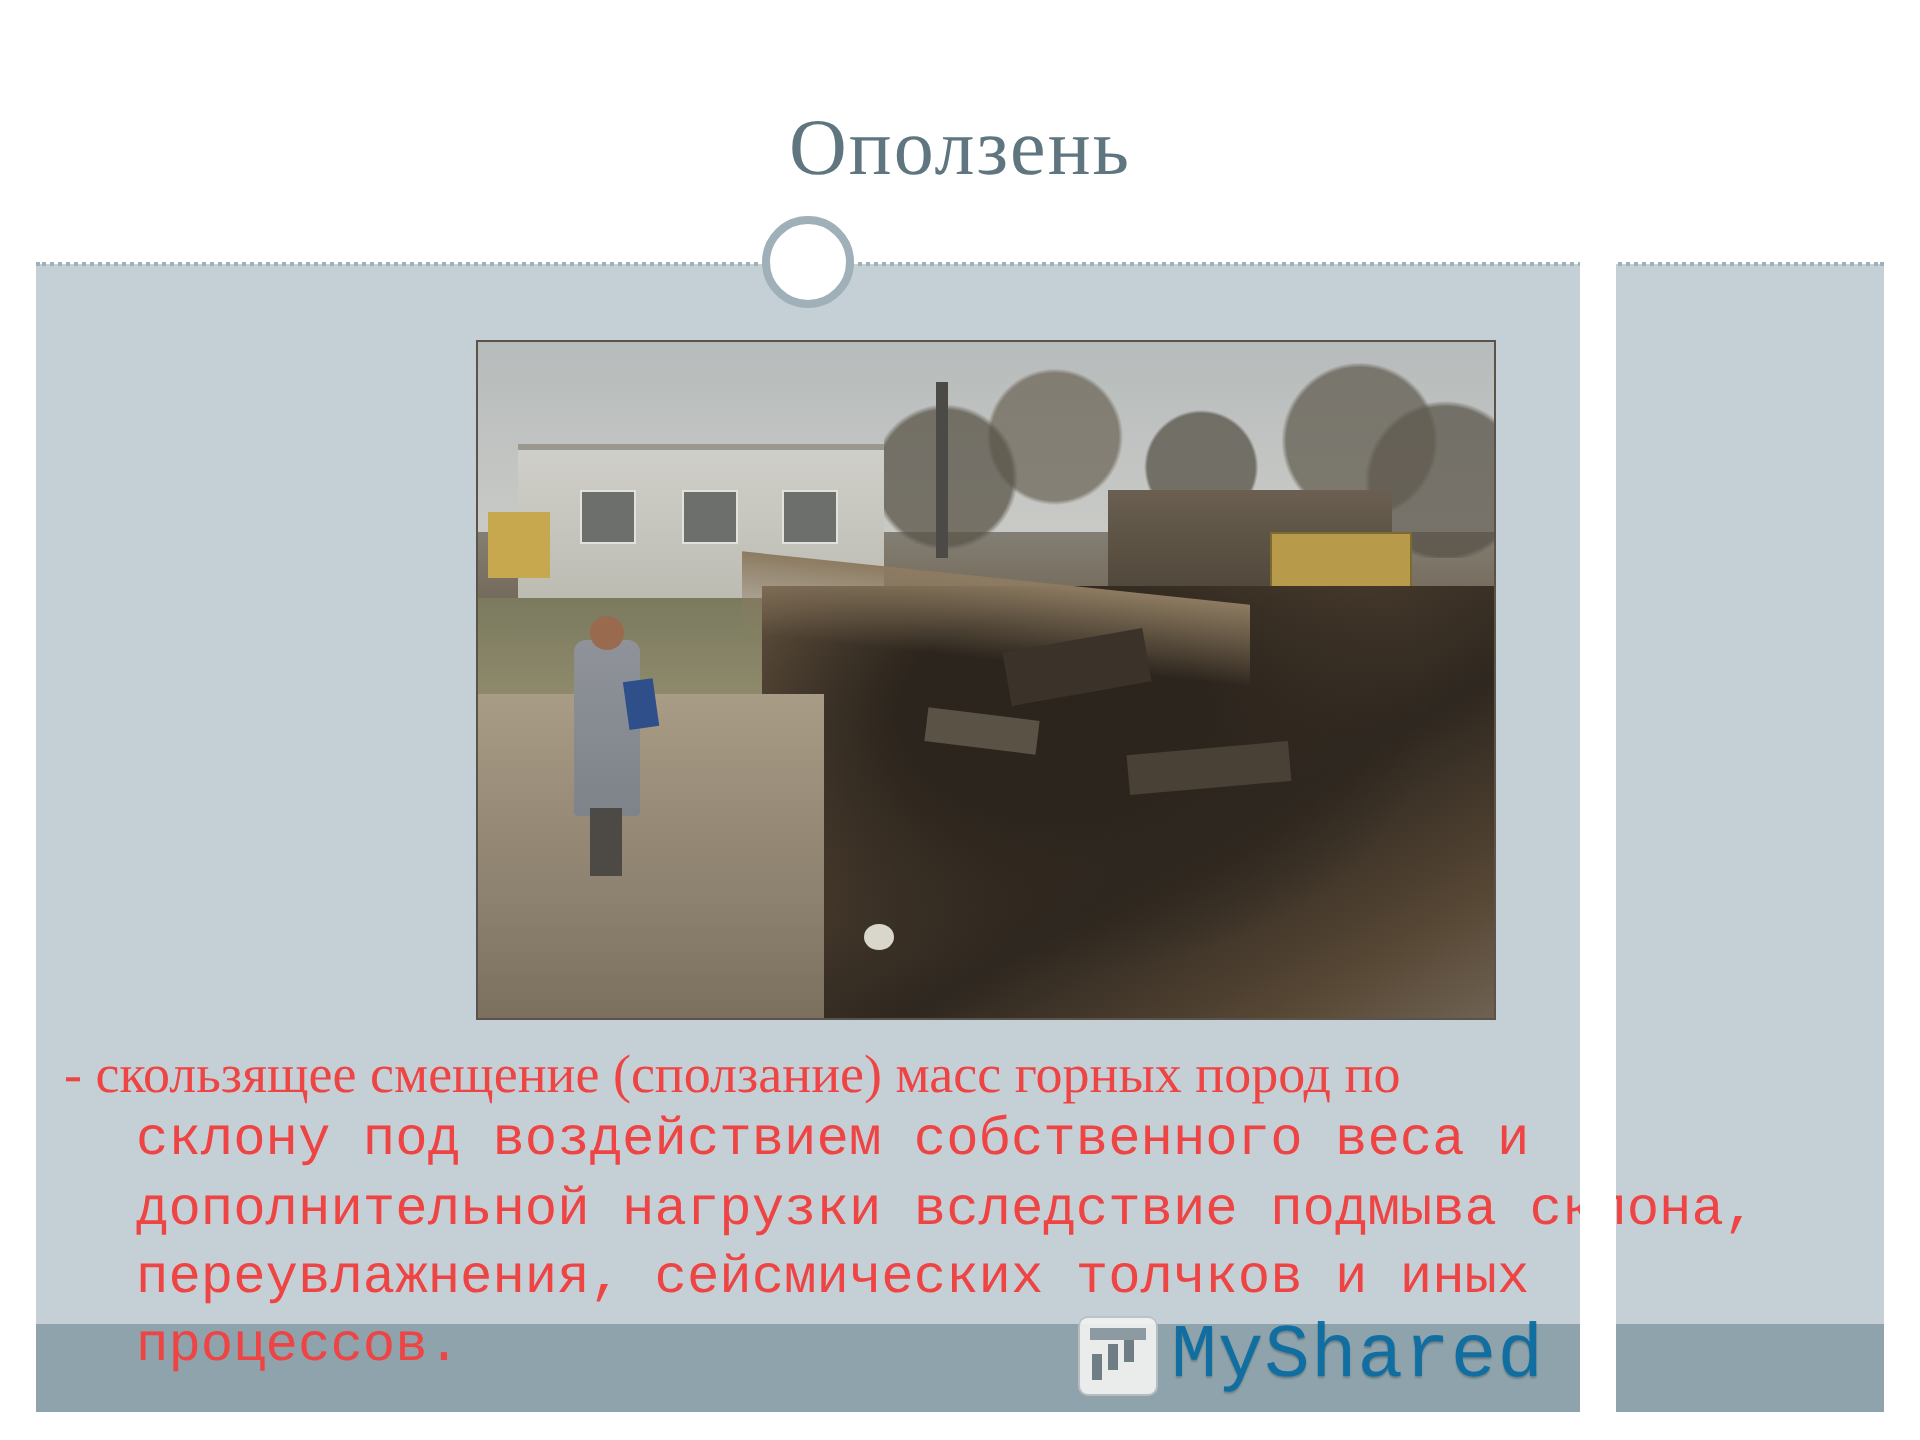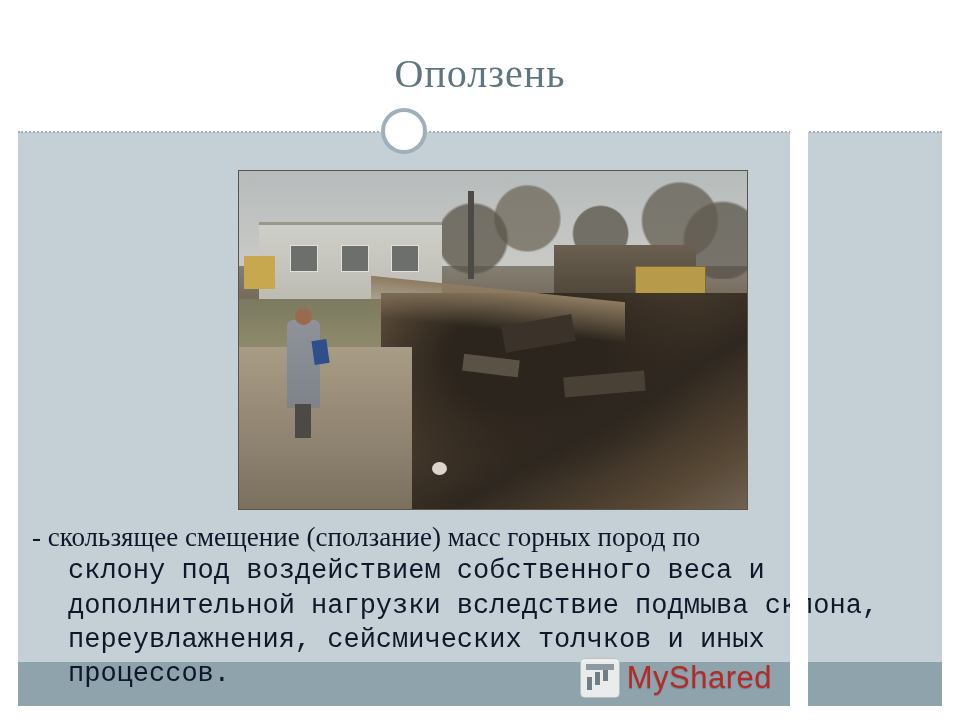--- a/index.html
+++ b/index.html
@@ -246,21 +246,21 @@
   }
 
   
   .body-text {
     position: absolute;
     left: 32px;
     top: 520px;
     width: 890px;
     font-size: 27px;
     line-height: 1.27;
-    color: #0f172a;
+    color: #ef4444;
     font-family: "Liberation Serif", serif;
     text-indent: 0;
     z-index: 3;
   }
   .body-text .first-line-indent {
     display: block;
     padding-left: 0;
   }
   .body-text .cont {
     display: block;
@@ -298,23 +298,23 @@
     box-shadow: 8px -5px 0 0 #6b7a80, 16px -9px 0 0 #6b7a80;
   }
   .wm-icon::after {
     content: "";
     position: absolute;
     left: 5px; top: 5px;
     width: 28px; height: 6px;
     background: #8d9aa0;
   }
   .wm-text {
-    font-family: Liberation Sans, sans-serif;
-    font-size: 31px;
-    color: #b91c1c;
+    font-family: Liberation Mono, monospace;
+    font-size: 38px;
+    color: #0369a1;
     letter-spacing: 0.5px;
     text-shadow: 0 1px 1px rgba(0,0,0,0.25);
   }
 </style>
 </head>
 <body>
 
 <div class="slide">
 
   <div class="body-area"></div>

